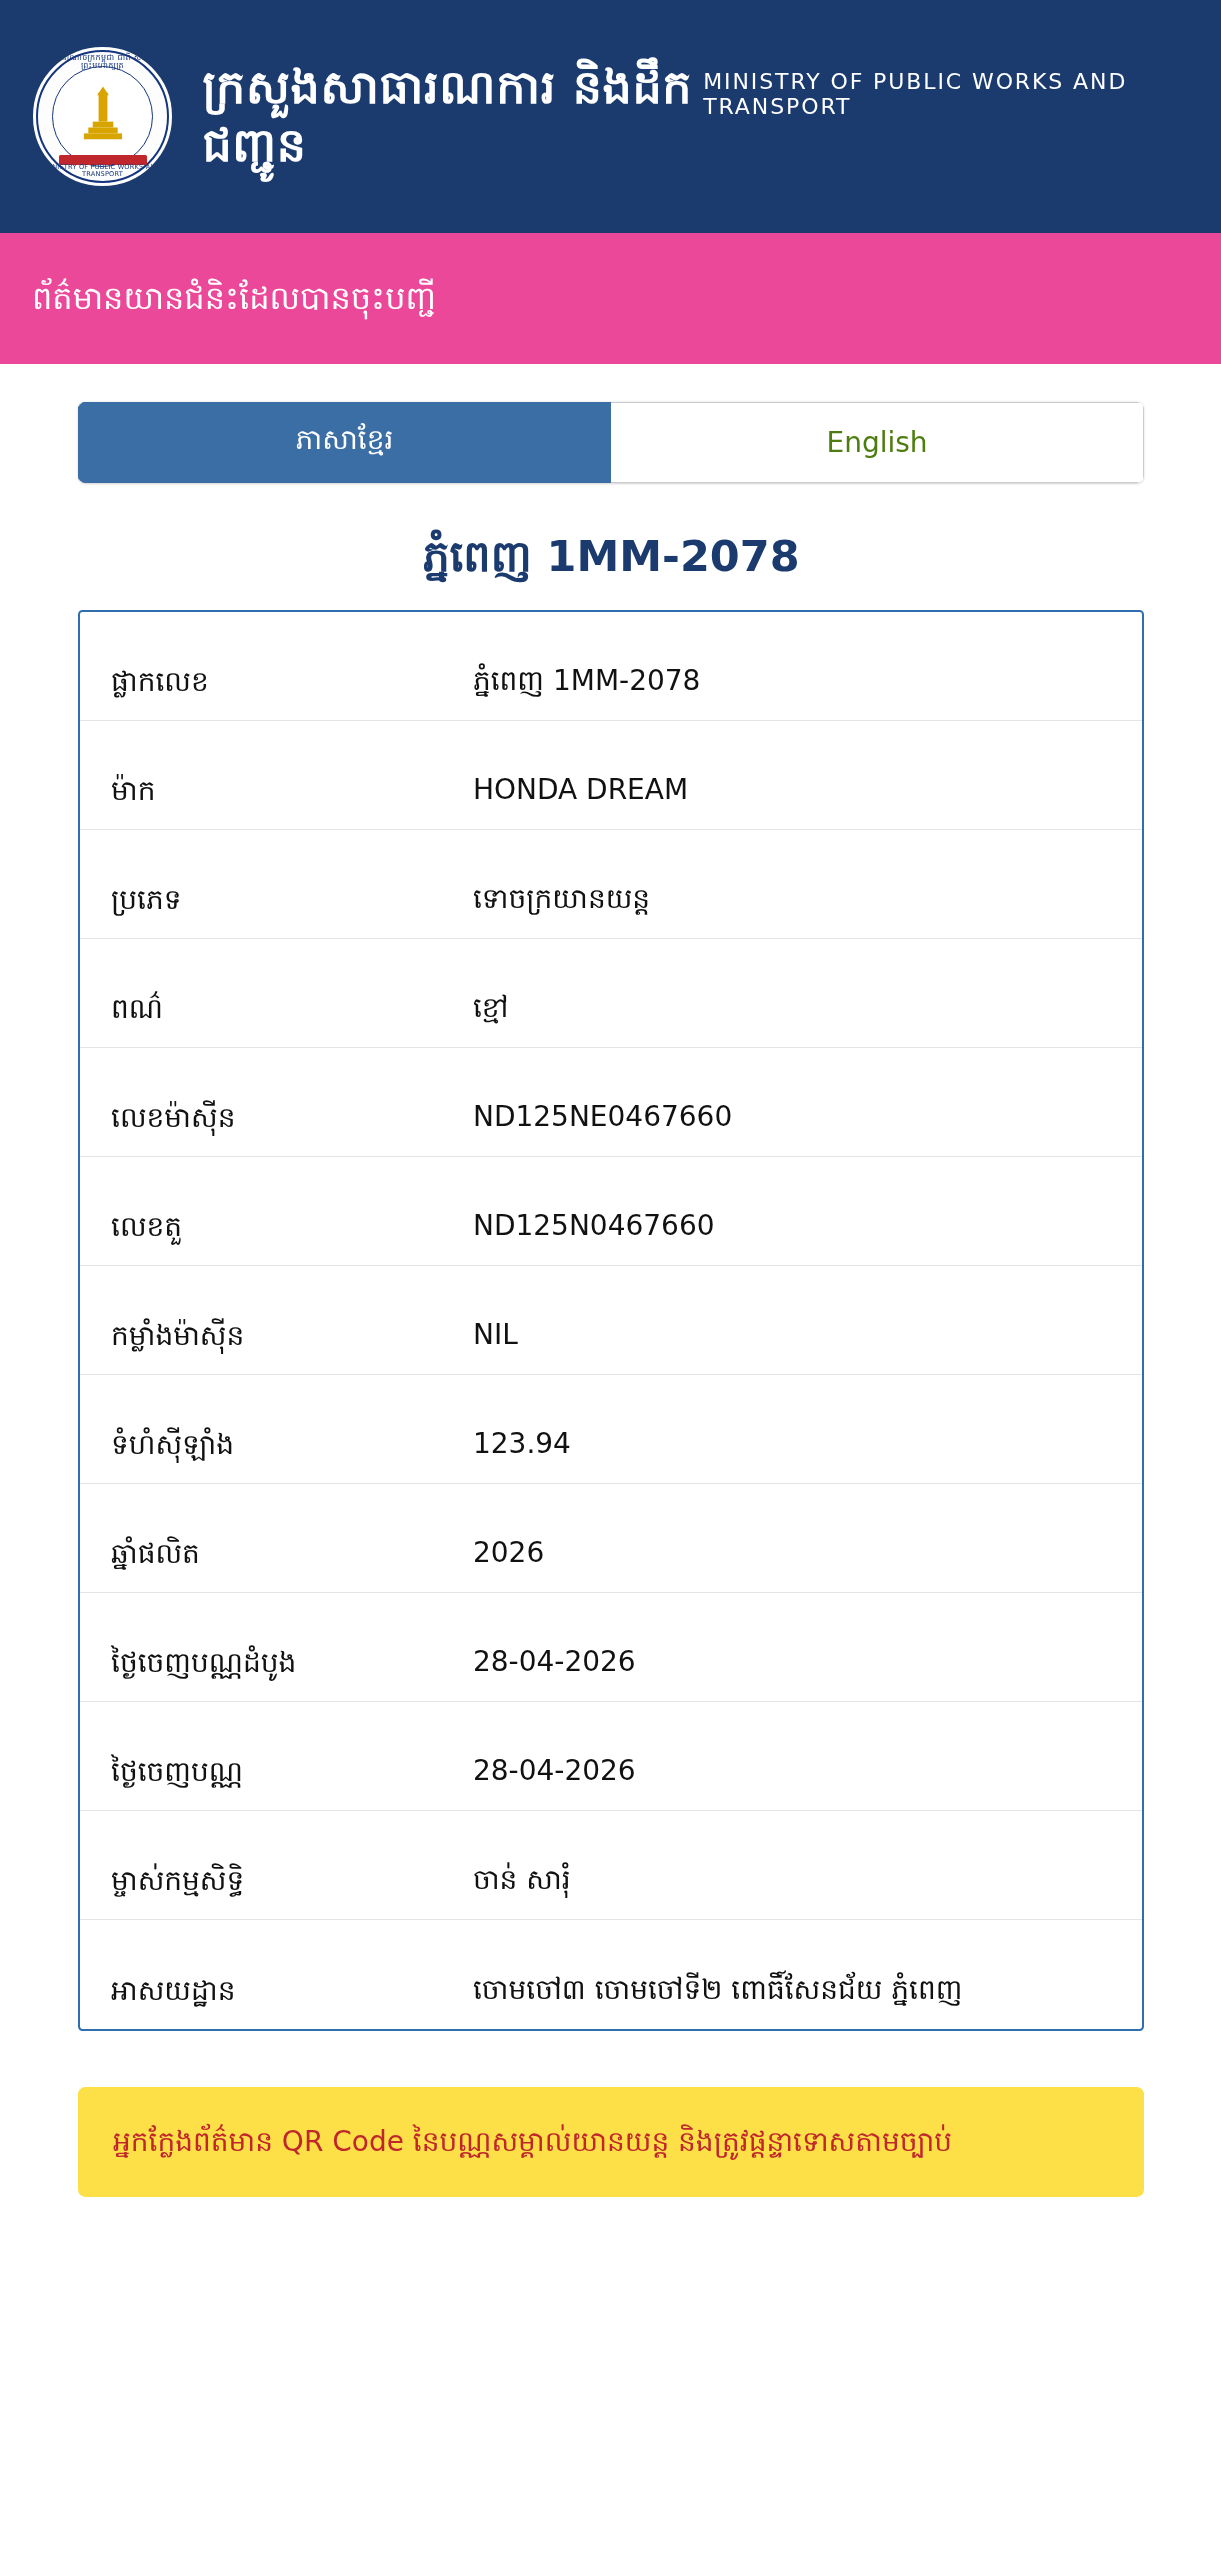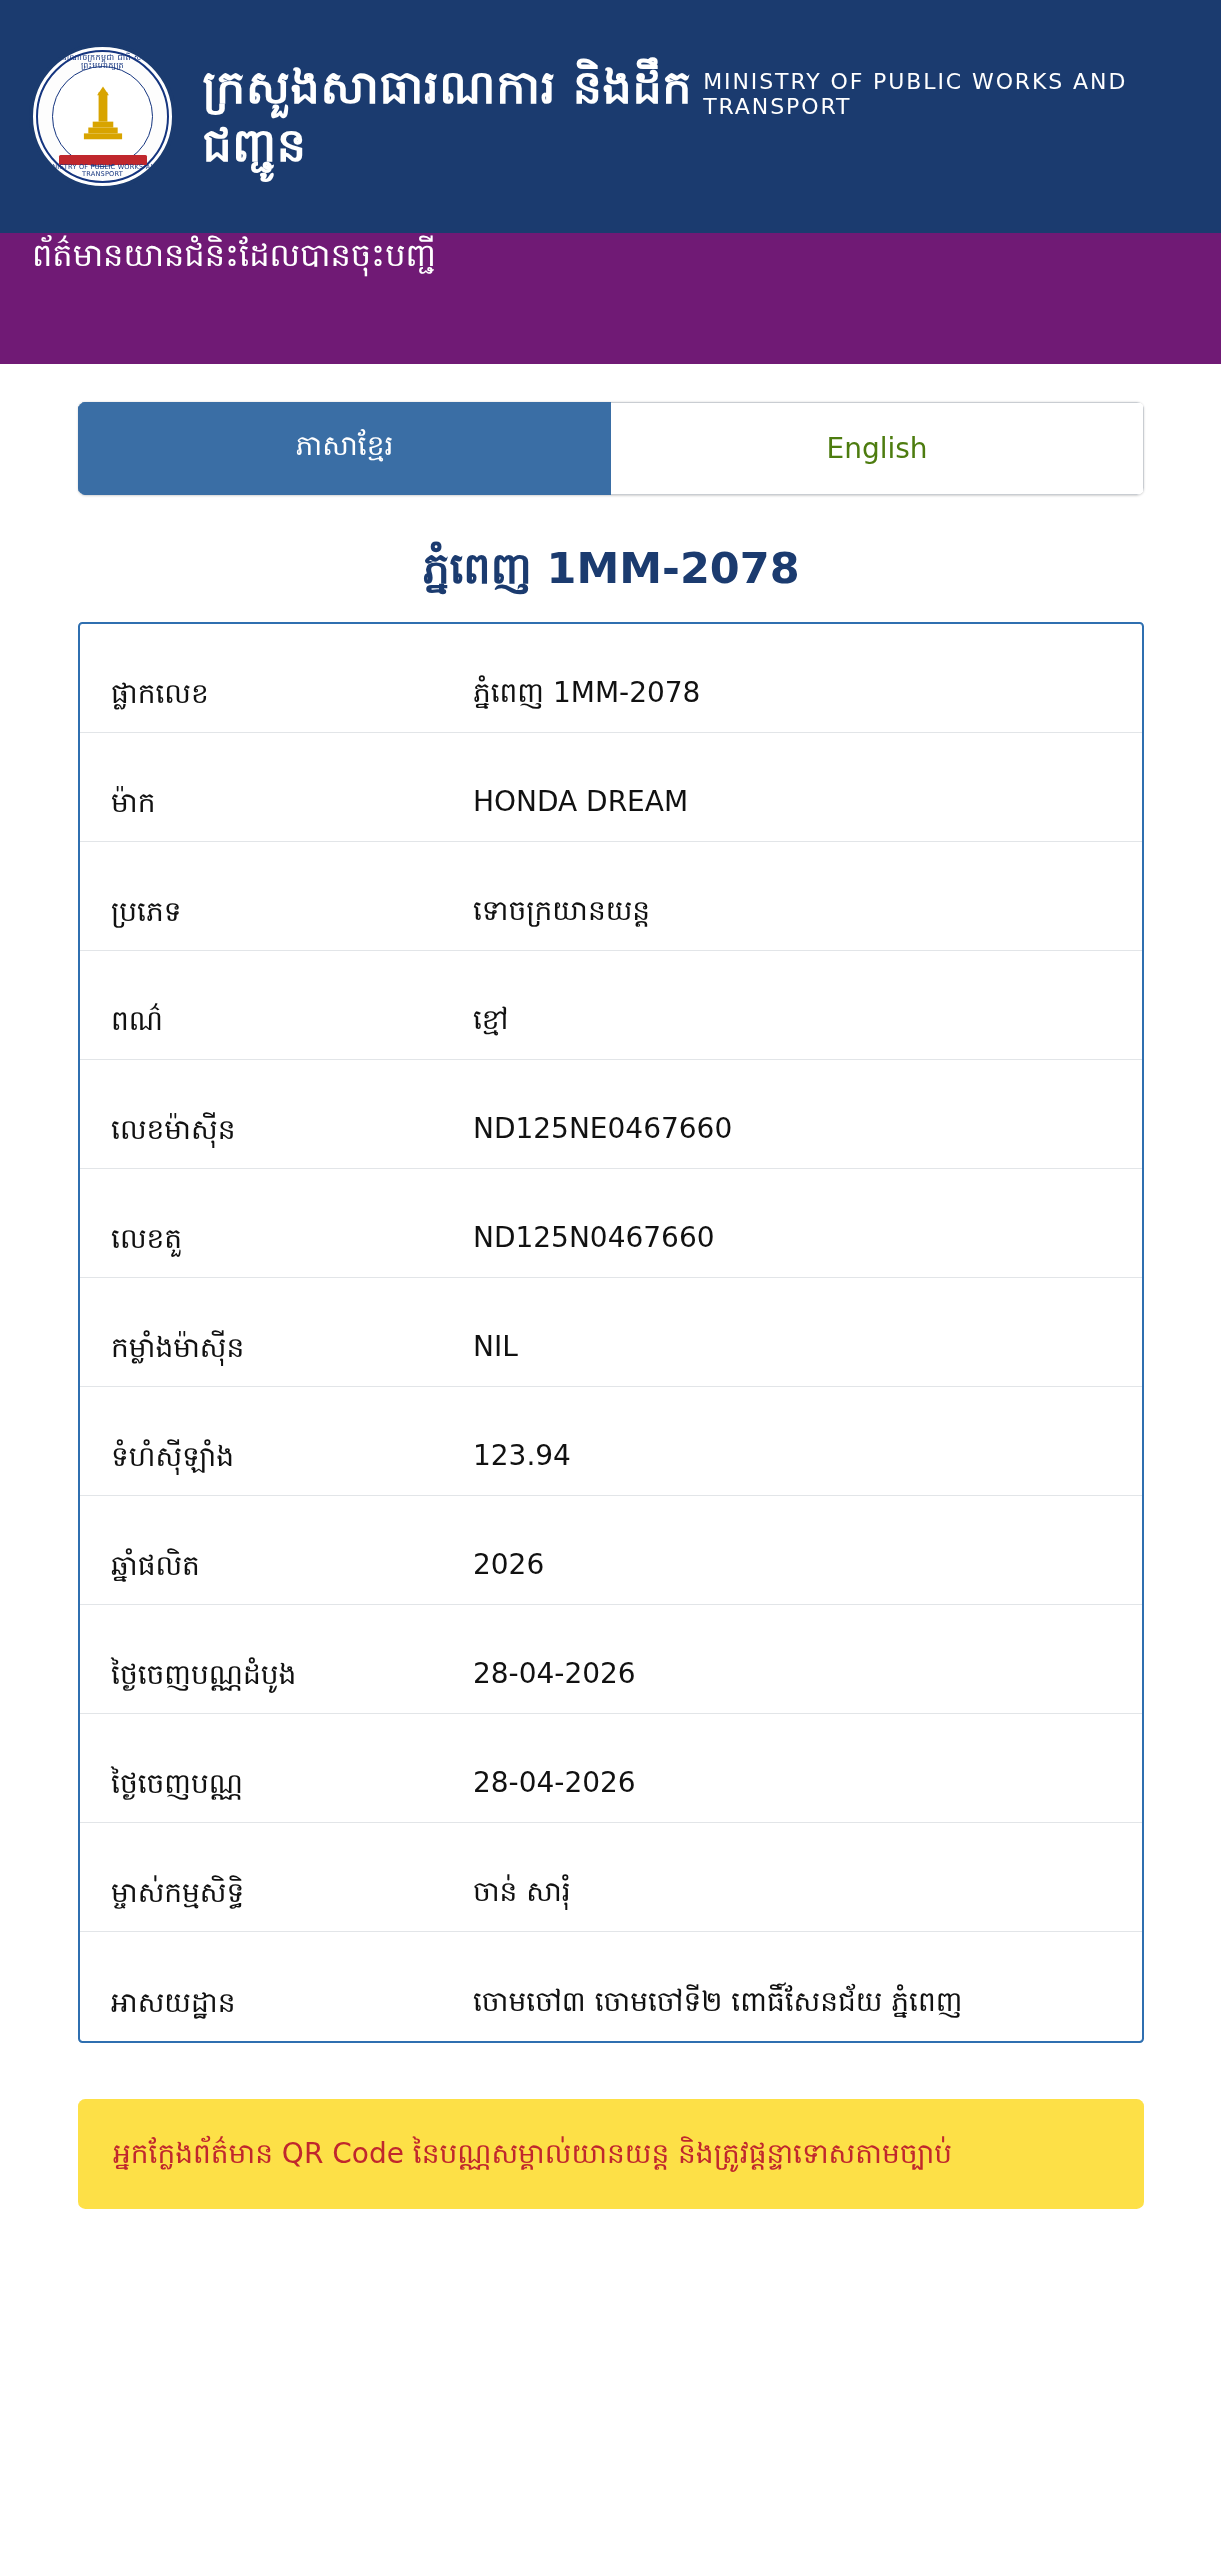--- a/index.html
+++ b/index.html
@@ -100,43 +100,43 @@
   }
   .title-en {
     color: #ffffff;
     font-size: 22px;
     letter-spacing: 1.9px;
     margin-top: 10.3px;
   }
 
   
   .subheader {
-    background: #701a75;
+    background: #ec4899;
     height: 131px;
     display: flex;
-    align-items: flex-start;
+    align-items: center;
     padding: 0 32px;
   }
   .subheader span {
     color: #ffffff;
     font-size: 32px;
     line-height: 1.4;
   }
 
   
   .tabs {
     margin: 38px 78px 0 78px;
     display: flex;
     border-radius: 7.3px;
     overflow: hidden;
     box-shadow: 0 0.7px 2.2px rgba(0,0,0,.18);
   }
   .tab {
     flex: 1 1 50%;
-    height: 93px;
+    height: 81px;
     display: flex;
     align-items: center;
     justify-content: center;
     font-size: 28px;
     cursor: pointer;
   }
   .tab.active {
     background: #3a6ea5;
     color: #ffffff;
     border: 0.7px solid #3a6ea5;

